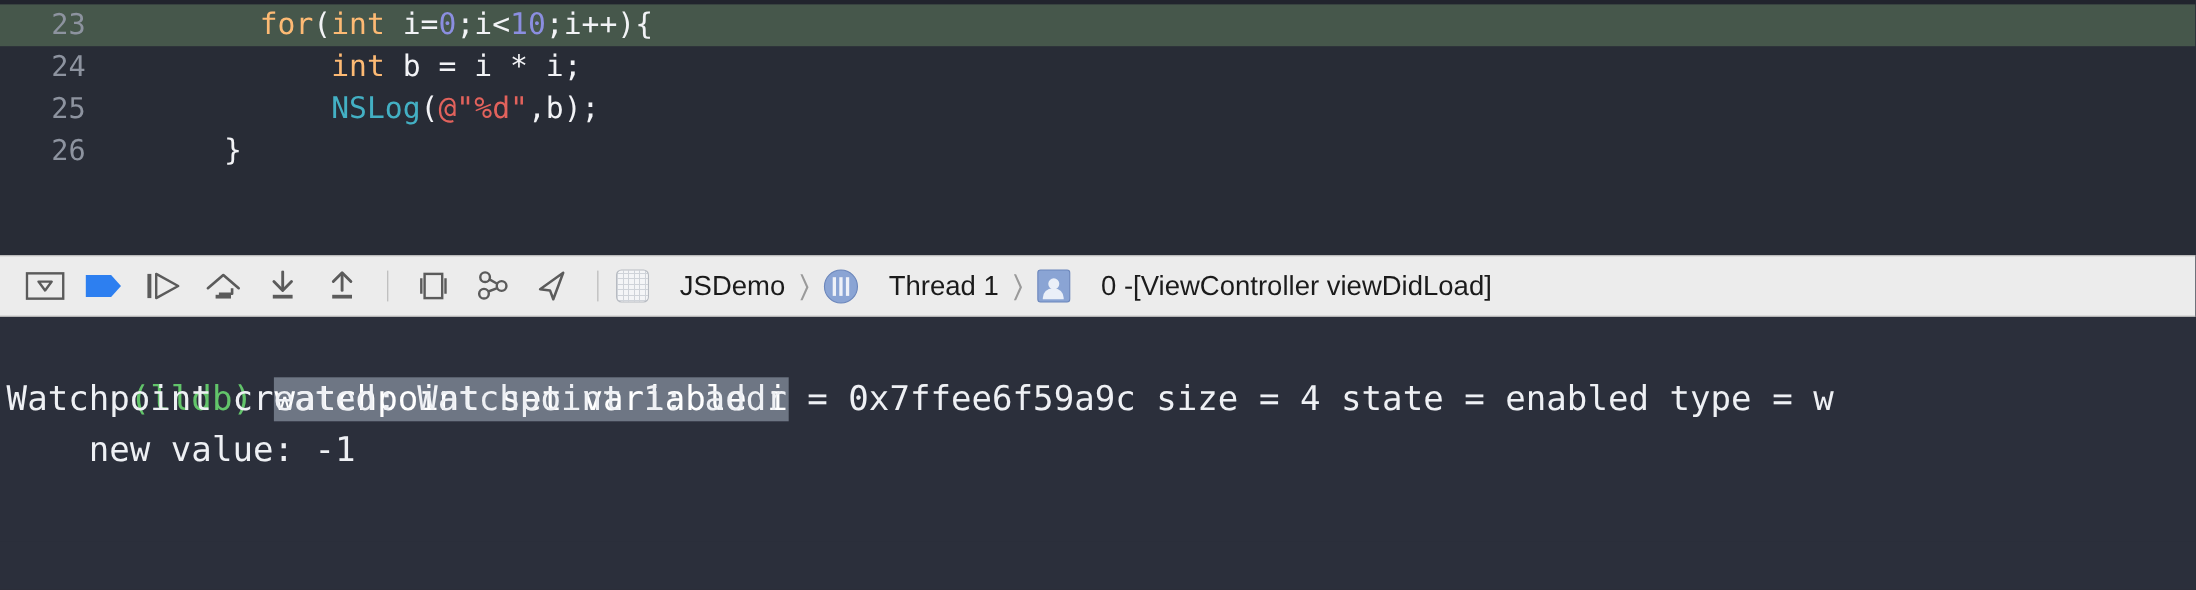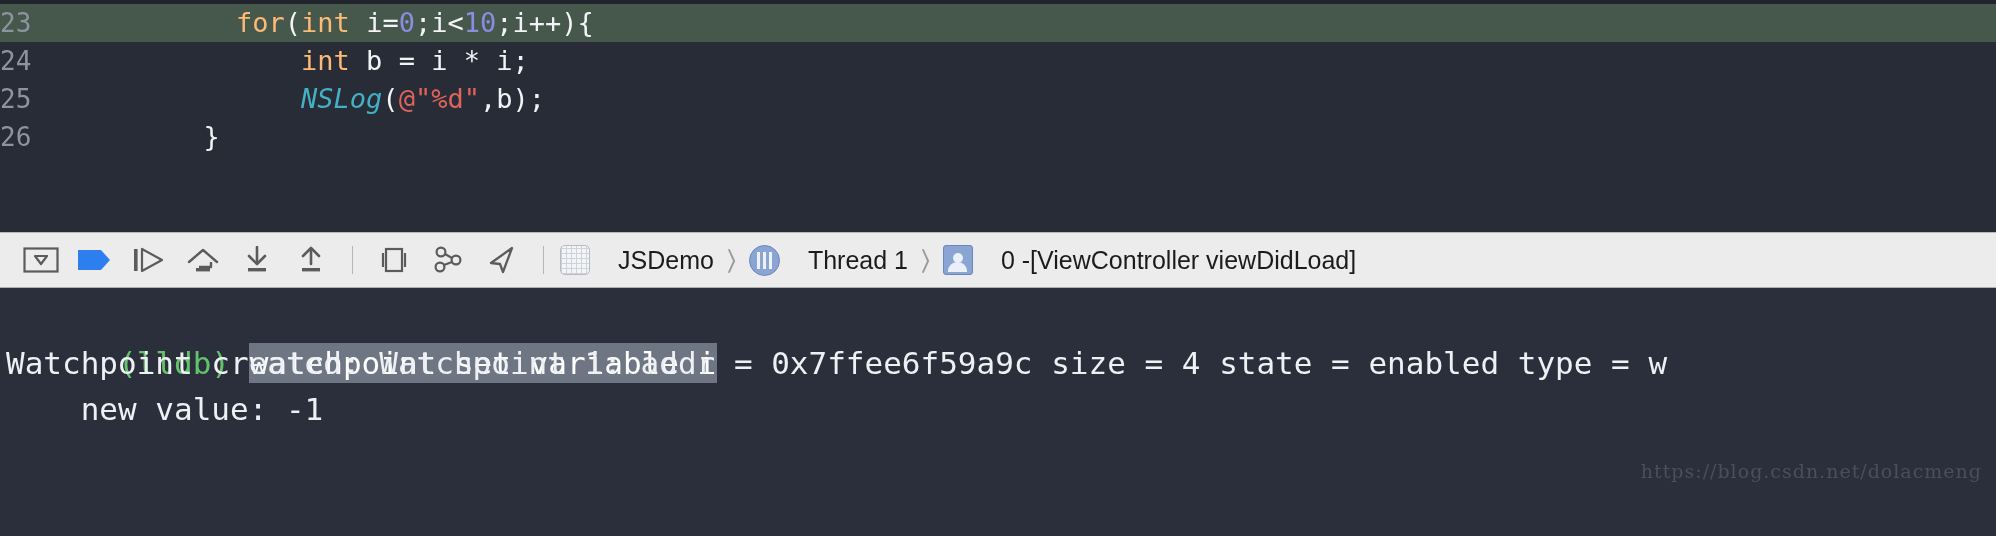--- a/index.html
+++ b/index.html
@@ -37,35 +37,35 @@
     height: 38px;
     line-height: 38px;
     white-space: pre;
     font-family: "DejaVu Sans Mono", monospace;
     font-size: 27px;
   }
   .code-line.current { background: #46574b; }
   .gutter {
     display: inline-block;
     width: 78px;
-    text-align: left;
+    text-align: right;
     color: #8d939f;
     font-size: 26px;
     vertical-align: top;
     letter-spacing: 0px;
   }
   .code-text {
     display: inline-block;
     vertical-align: top;
     padding-left: 28px;
     color: #e8e9ed;
   }
   .kw   { color: #fdba74; }
   .num  { color: #8b8ee0; }
-  .fn   { color: #43b0c4; font-style: italic; }
+  .fn   { color: #43b0c4; }
   .str  { color: #e2625c; }
   .plain{ color: #f2f3f6; }
 
   
   .thread-badge {
     position: absolute;
     right: 0;
     top: 4px;
     height: 38px;
     display: flex;
@@ -350,16 +350,15 @@
 
   <div class="console">
     <div class="console-line">
       <span class="lldb-prompt">(lldb) </span><span class="cmd-highlight">watchpoint set variable i</span>
     </div>
     <div id="console-output">
         <div class="console-line">Watchpoint created: Watchpoint 1: addr = 0x7ffee6f59a9c size = 4 state = enabled type = w</div>
         <div class="console-line">    new value: -1</div>
       </div>
 
-    <div class="watermark">https://blog.csdn.net/dolacmeng</div>
   </div>
 
 </div>
 
 </body></html>

